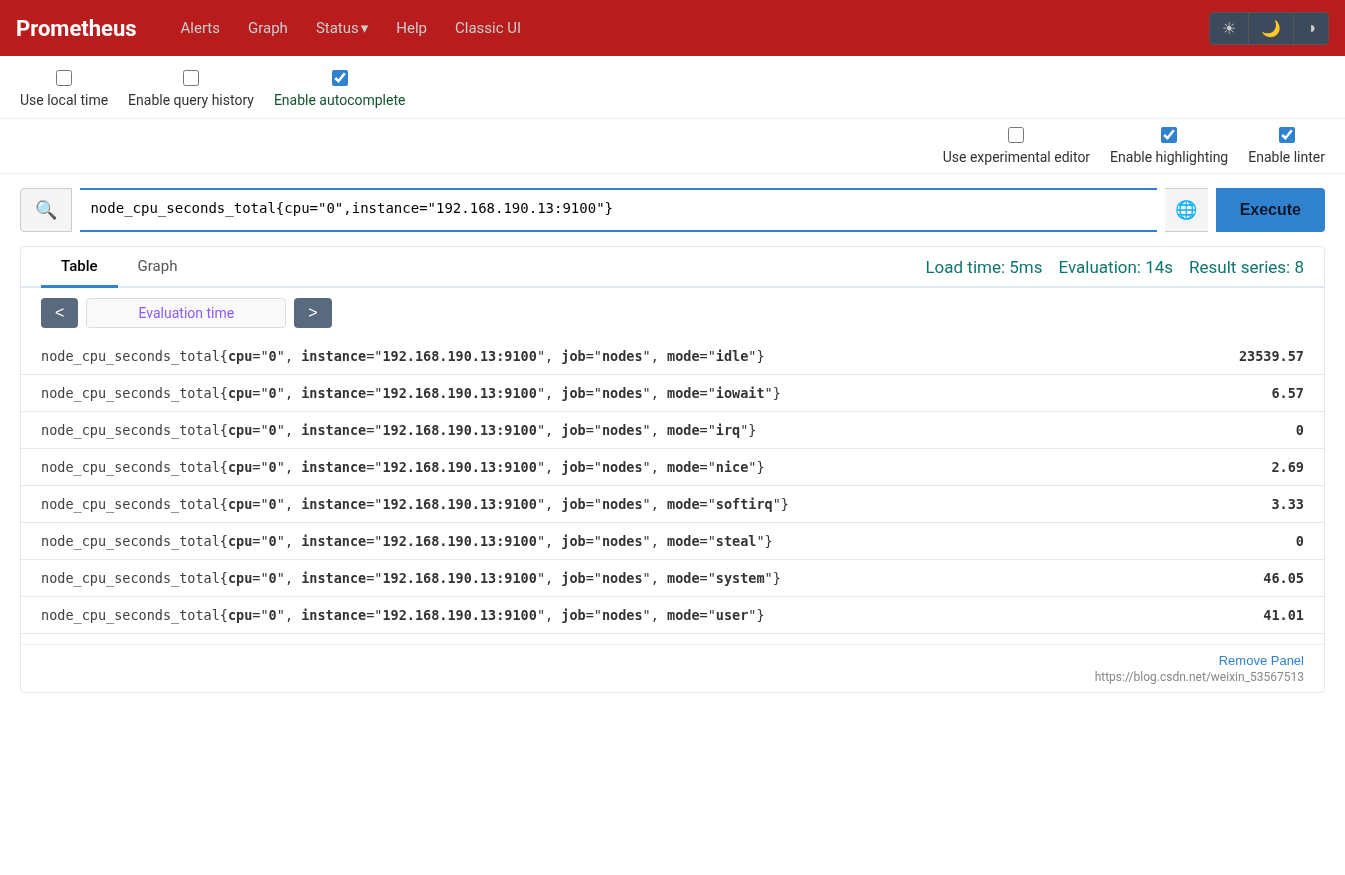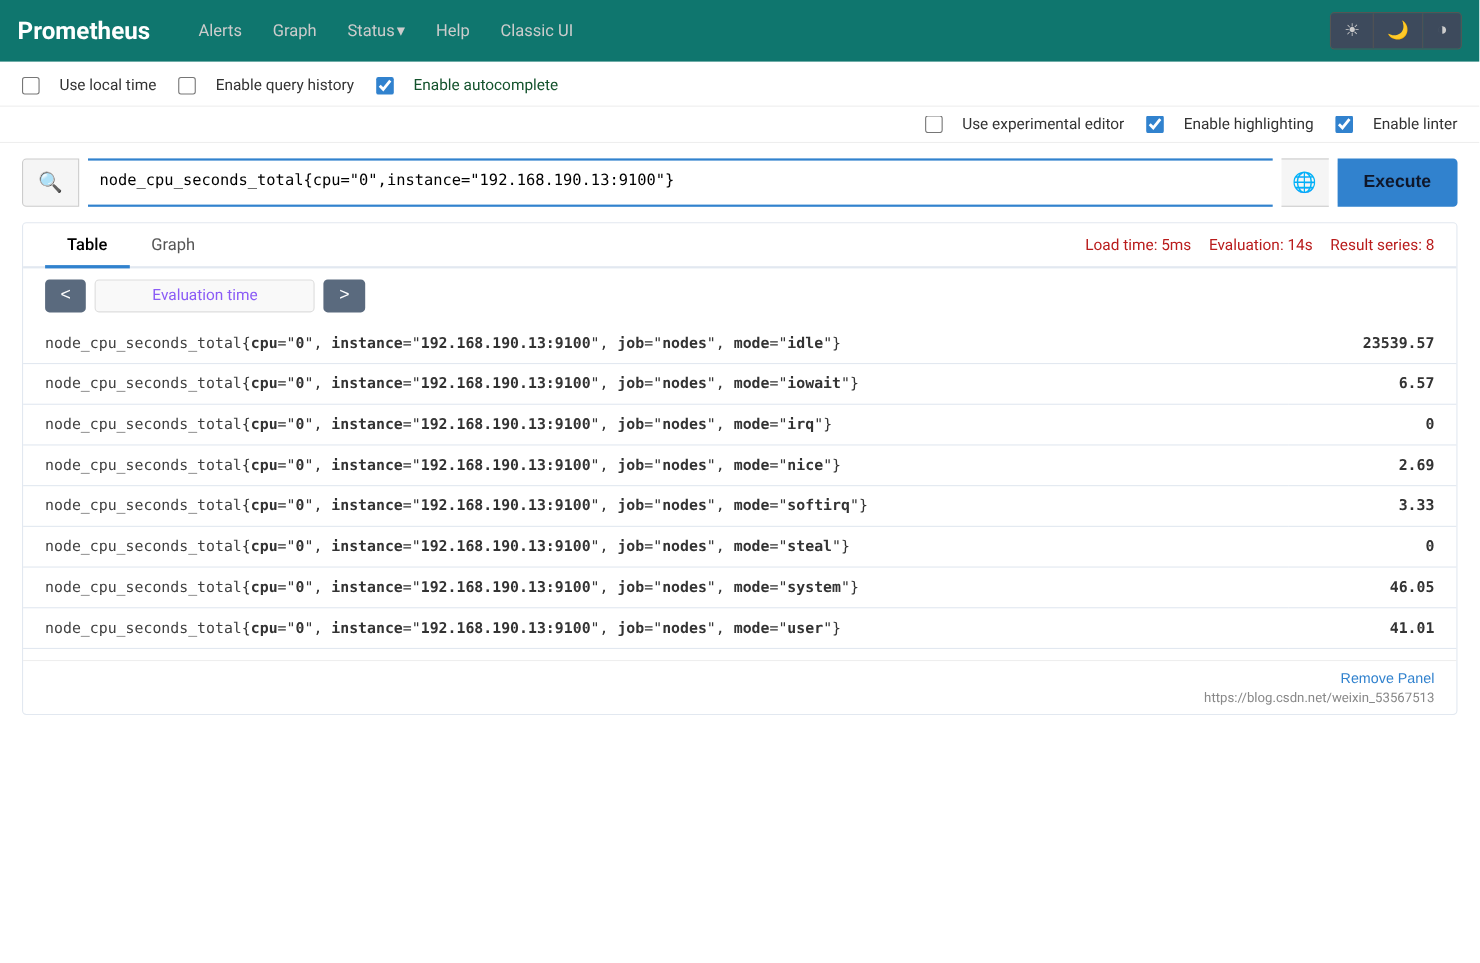--- a/index.html
+++ b/index.html
@@ -1,20 +1,20 @@
 <!DOCTYPE html>
 <html><head>
   <meta charset="utf-8">
   <style>
     * { box-sizing: border-box; margin: 0; padding: 0; }
     body { font-family: -apple-system, BlinkMacSystemFont, "Segoe UI", Roboto, sans-serif; font-size: 14px; background: #fff; color: #333; }
 
     
     .navbar {
-      background: #0f766e;
+      background: #b91c1c;
       color: #fff;
       display: flex;
       align-items: center;
       padding: 0 16px;
       height: 56px;
       gap: 24px;
     }
     .navbar-brand {
       font-size: 22px;
       font-weight: 700;
@@ -66,24 +66,25 @@
       padding: 14px 20px 10px 20px;
       display: flex;
       flex-wrap: wrap;
       gap: 20px;
       align-items: center;
       border-bottom: 1px solid #eee;
     }
     .checkbox-label {
       display: flex;
       align-items: center;
-      gap: 18px;
+      gap: 6px;
       font-size: 14px;
       cursor: pointer;
       user-select: none;
+      flex-direction: column;
     }
     .checkbox-label input[type="checkbox"] {
       width: 16px;
       height: 16px;
       cursor: pointer;
       accent-color: #3182ce;
     }
     .checkbox-text-blue { color: #14532d; }
 
     
@@ -167,22 +168,22 @@
       color: #555;
       border-bottom: 3px solid transparent;
       margin-bottom: -2px;
     }
     .tab-item.active {
       color: #000000;
       border-bottom: 3px solid #3182ce;
       font-weight: 500;
     }
     .tabs-meta {
-      font-size: 14px;
-      color: #b91c1c;
+      font-size: 17px;
+      color: #0f766e;
       display: flex;
       gap: 16px;
     }
 
     
     .eval-row {
       padding: 10px 20px;
       display: flex;
       align-items: center;
       gap: 8px;

